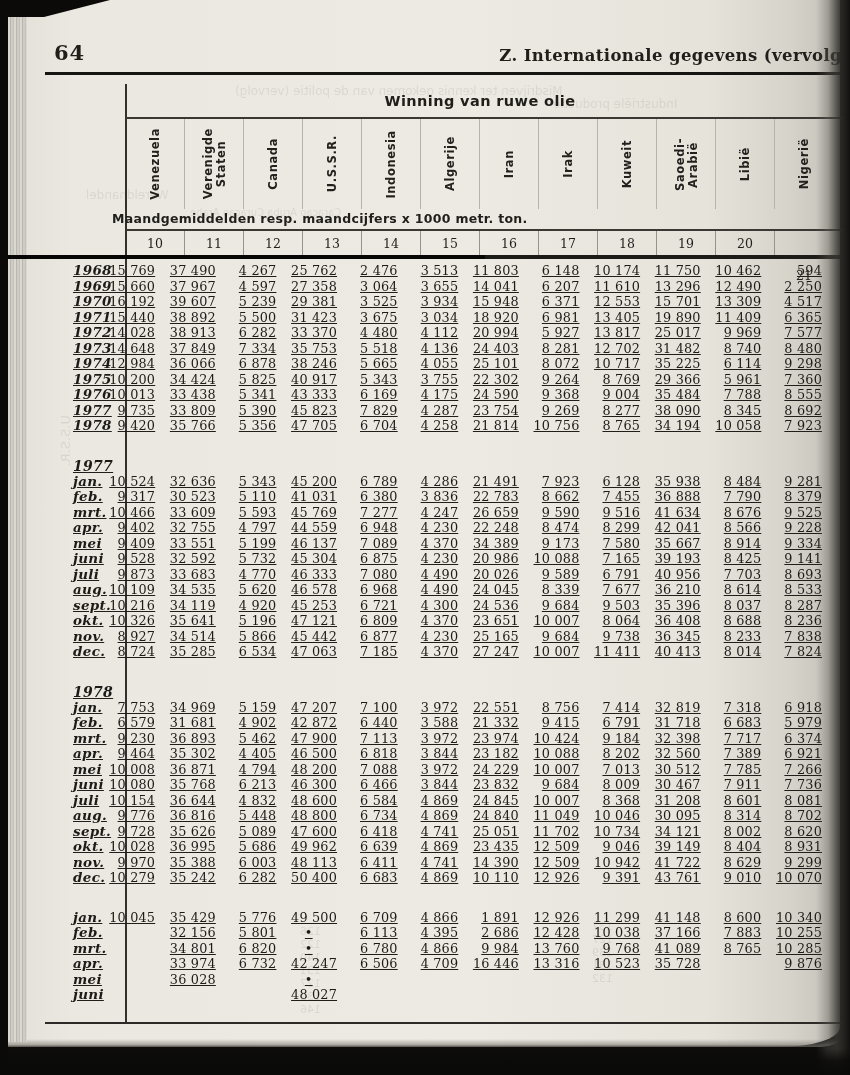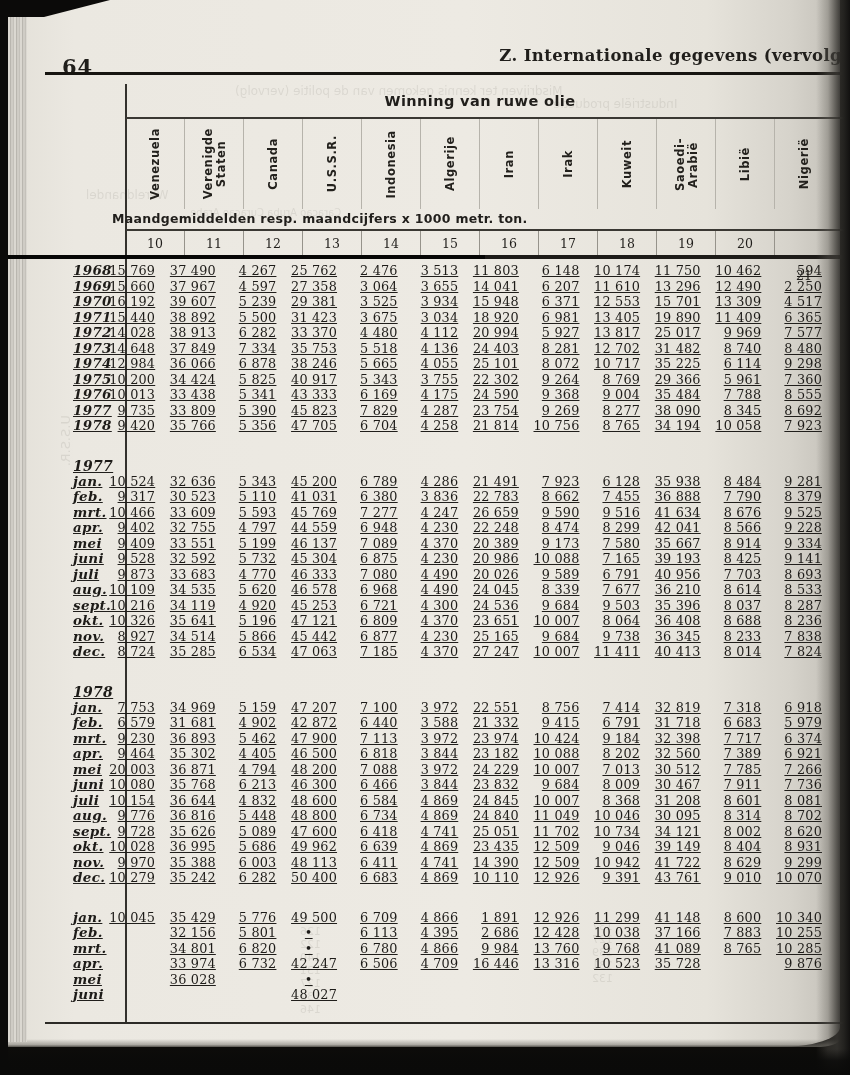--- a/index.html
+++ b/index.html
@@ -21,21 +21,21 @@
         background:linear-gradient(90deg,rgba(25,24,22,0) 0%,rgba(95,92,86,.38) 35%,rgba(58,56,52,.8) 62%,#23221f 82%,#121110 100%);}
   #edge-bottom{position:absolute;left:0;bottom:0;width:100%;height:26px;z-index:12;
         background:linear-gradient(180deg,rgba(10,10,9,0) 0%,rgba(10,10,9,.85) 45%,#0a0a09 100%);}
   
   .bleed{position:absolute;z-index:2;color:#827f76;opacity:.16;transform:scaleX(-1);
          font-family:"DejaVu Sans",sans-serif;white-space:pre-line;}
   .bleed.vert{writing-mode:vertical-rl;}
   
   #content{position:absolute;inset:0;z-index:5;color:#201e1b;}
   .abs{position:absolute;}
-  #pageno{left:62px;top:40px;font:bold 21px "DejaVu Serif",serif;letter-spacing:1px;margin-top:14px;}
+  #pageno{left:54px;top:40px;font:bold 21px "DejaVu Serif",serif;letter-spacing:1px;}
   #hdr-right{right:8px;top:46px;font:bold 16.5px "DejaVu Serif",serif;letter-spacing:.4px;white-space:nowrap;}
   .rule{background:#171511;}
   #rule-top{left:45px;right:0;top:72px;height:3px;}
   #vrule{left:125px;top:84px;width:2px;height:938px;background:#33312d;}
   #tbl-title{left:127px;right:17px;top:93px;text-align:center;
              font:600 14.5px "DejaVu Sans",sans-serif;letter-spacing:.4px;}
   #rule-title{left:126px;right:0;top:117px;height:1.5px;background:#3a3833;}
   #colheads{left:126px;right:17px;top:119px;height:90px;display:flex;}
   #colheads .hc{flex:1;display:flex;align-items:center;justify-content:center;border-right:1px solid #b6b3ab;}
   #colheads .hc:last-child{border-right:none;}
@@ -392,21 +392,21 @@
               <td class="val">9 228</td>
             </tr>
             <tr>
               <td class="rlabel">mei</td>
               <td class="val">9 409</td>
               <td class="val">33 551</td>
               <td class="val">5 199</td>
               <td class="val">46 137</td>
               <td class="val">7 089</td>
               <td class="val">4 370</td>
-              <td class="val">20 389</td>
+              <td class="val">34 389</td>
               <td class="val">9 173</td>
               <td class="val">7 580</td>
               <td class="val">35 667</td>
               <td class="val">8 914</td>
               <td class="val">9 334</td>
             </tr>
             <tr>
               <td class="rlabel">juni</td>
               <td class="val">9 528</td>
               <td class="val">32 592</td>
@@ -572,21 +572,21 @@
               <td class="val">3 844</td>
               <td class="val">23 182</td>
               <td class="val">10 088</td>
               <td class="val">8 202</td>
               <td class="val">32 560</td>
               <td class="val">7 389</td>
               <td class="val">6 921</td>
             </tr>
             <tr>
               <td class="rlabel">mei</td>
-              <td class="val">20 003</td>
+              <td class="val">10 008</td>
               <td class="val">36 871</td>
               <td class="val">4 794</td>
               <td class="val">48 200</td>
               <td class="val">7 088</td>
               <td class="val">3 972</td>
               <td class="val">24 229</td>
               <td class="val">10 007</td>
               <td class="val">7 013</td>
               <td class="val">30 512</td>
               <td class="val">7 785</td>

